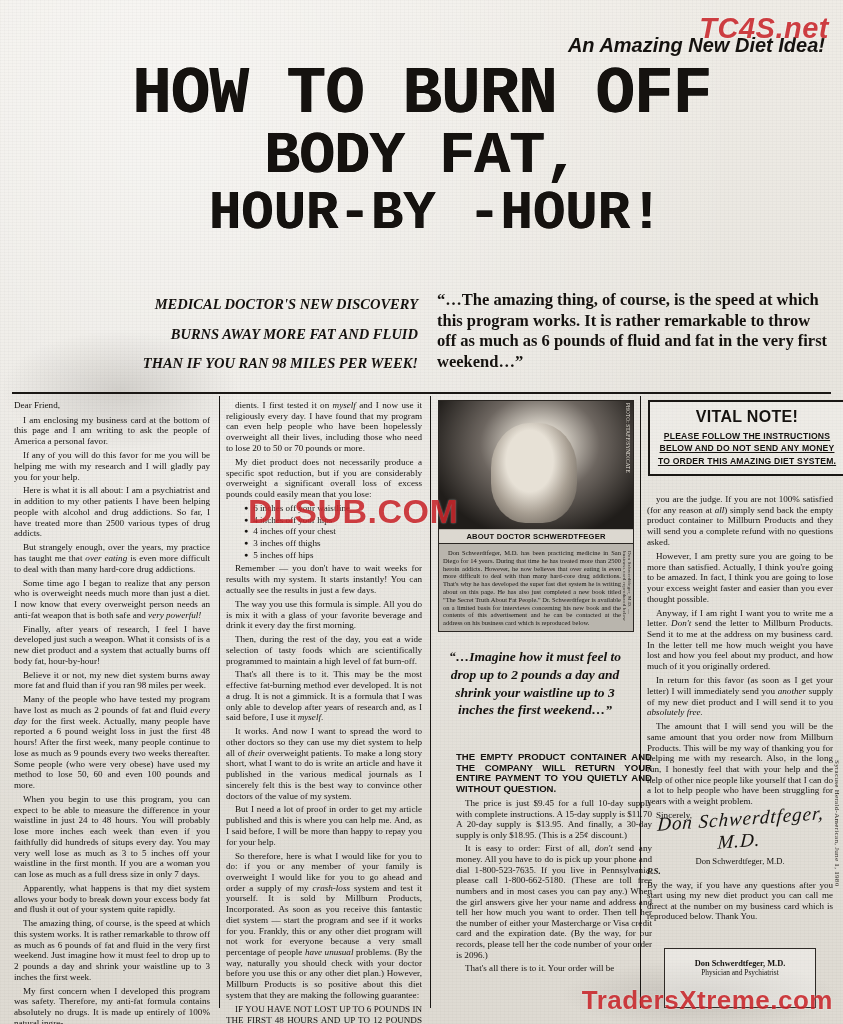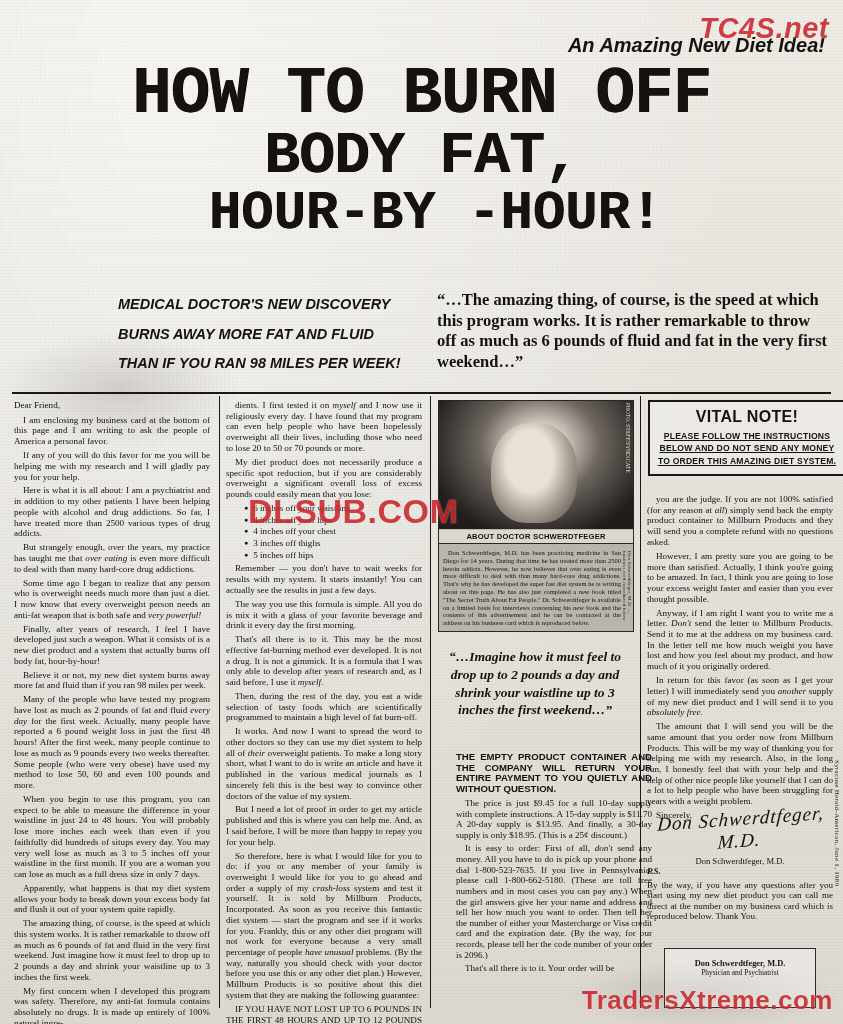--- a/index.html
+++ b/index.html
@@ -60,25 +60,25 @@
     letter-spacing:-1px;
     margin:0;
     text-shadow:0.5px 0 0 #000;
   }
   h1.headline .l2 { font-size:60px; display:block; }
   h1.headline .l3 { font-size:54px; display:block; letter-spacing:0px;padding-left:28px; }
 
   .subdeck {
     position:absolute;
     left:118px; top:290px; width:300px;
-    font-family:Liberation Sans, sans-serif;
+    font-family:Liberation Serif, serif;
     font-weight:bold; font-style:italic;
     font-size:14.5px;
     line-height:2.05;
-    text-align:left;
+    text-align:right;
   }
 
   .pullquote {
     position:absolute;
     left:437px; top:290px; width:392px;
     font-family:"Liberation Serif", serif;
     font-weight:bold;
     font-size:16.5px;
     line-height:1.25;
   }
@@ -287,22 +287,22 @@
     <ul class="bullets" id="c2bul">
         <li>6 inches off your waistline</li>
         <li>4 inches off your hips</li>
         <li>4 inches off your chest</li>
         <li>3 inches off thighs</li>
         <li>5 inches off hips</li>
       </ul>
     <div id="c2bot">
         <p>Remember — you don't have to wait weeks for results with my system. It starts instantly! You can actually see the results in just a few days.</p>
         <p>The way you use this formula is simple. All you do is mix it with a glass of your favorite beverage and drink it every day the first morning.</p>
+        <p>Then, during the rest of the day, you eat a wide selection of tasty foods which are scientifically programmed to maintain a high level of fat burn-off.</p>
         <p>That's all there is to it. This may be the most effective fat-burning method ever developed. It is not a drug. It is not a gimmick. It is a formula that I was only able to develop after years of research and, as I said before, I use it <i>myself</i>.</p>
-        <p>Then, during the rest of the day, you eat a wide selection of tasty foods which are scientifically programmed to maintain a high level of fat burn-off.</p>
         <p>It works. And now I want to spread the word to other doctors so they can use my diet system to help all of <i>their</i> overweight patients. To make a long story short, what I want to do is write an article and have it published in the various medical journals as I sincerely felt this is the best way to convince other doctors of the value of my system.</p>
         <p>But I need a lot of proof in order to get my article published and this is where you can help me. And, as I said before, I will be more than happy to repay you for your help.</p>
         <p>So therefore, here is what I would like for you to do: if you or any member of your family is overweight I would like for you to go ahead and order a supply of my <i>crash-loss</i> system and test it yourself. It is sold by Millburn Products, Incorporated. As soon as you receive this fantastic diet system — start the program and see if it works for you. Frankly, this or any other diet program will not work for everyone because a very small percentage of people <i>have unusual</i> problems. (By the way, naturally you should check with your doctor before you use this or any other diet plan.) However, Millburn Products is so positive about this diet system that they are making the following guarantee:</p>
         <p>IF YOU HAVE NOT LOST UP TO 6 POUNDS IN THE FIRST 48 HOURS AND UP TO 12 POUNDS IN THE FIRST WEEK, OR, IF FOR ANY REASON YOU ARE NOT 100% SATISFIED — THEY WILL SEND YOUR</p>
       </div>
   </div>
 
   <div class="photo-box">
     <div class="photo">
       <div class="photo-credit">PHOTO: STAFF/SYNDICATE</div>

